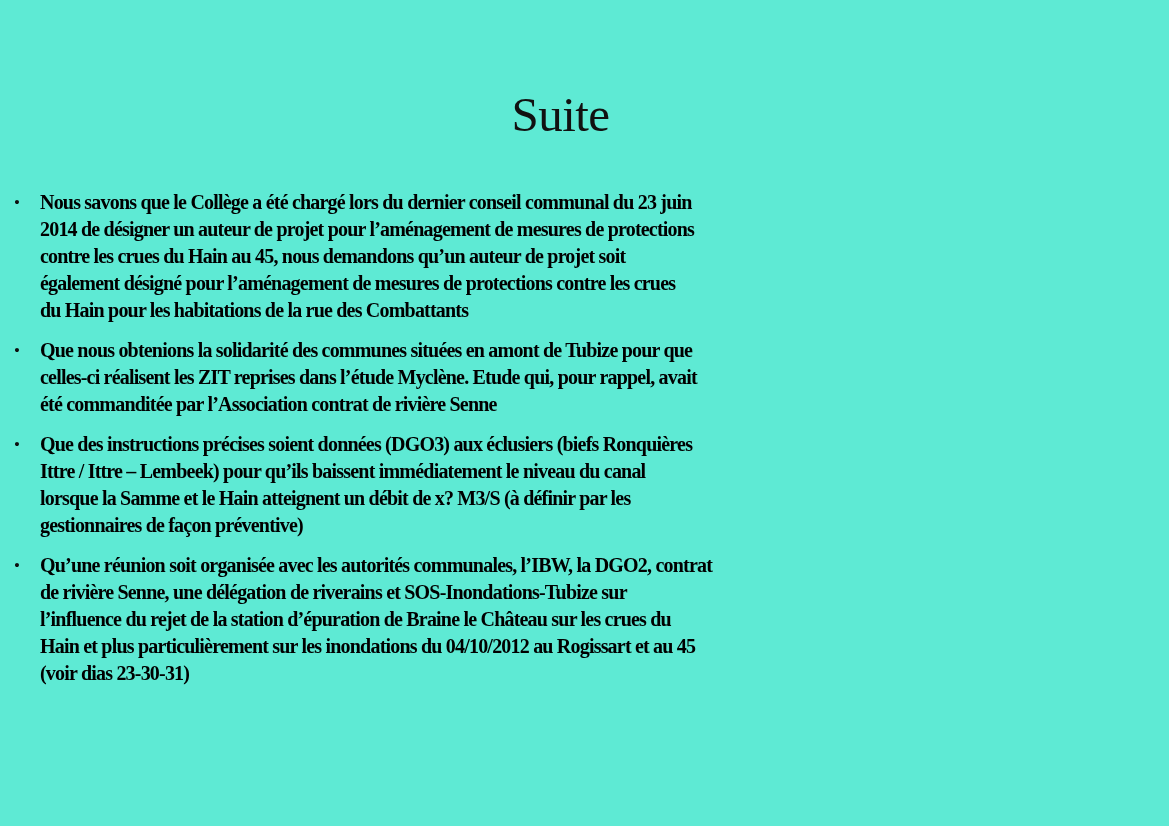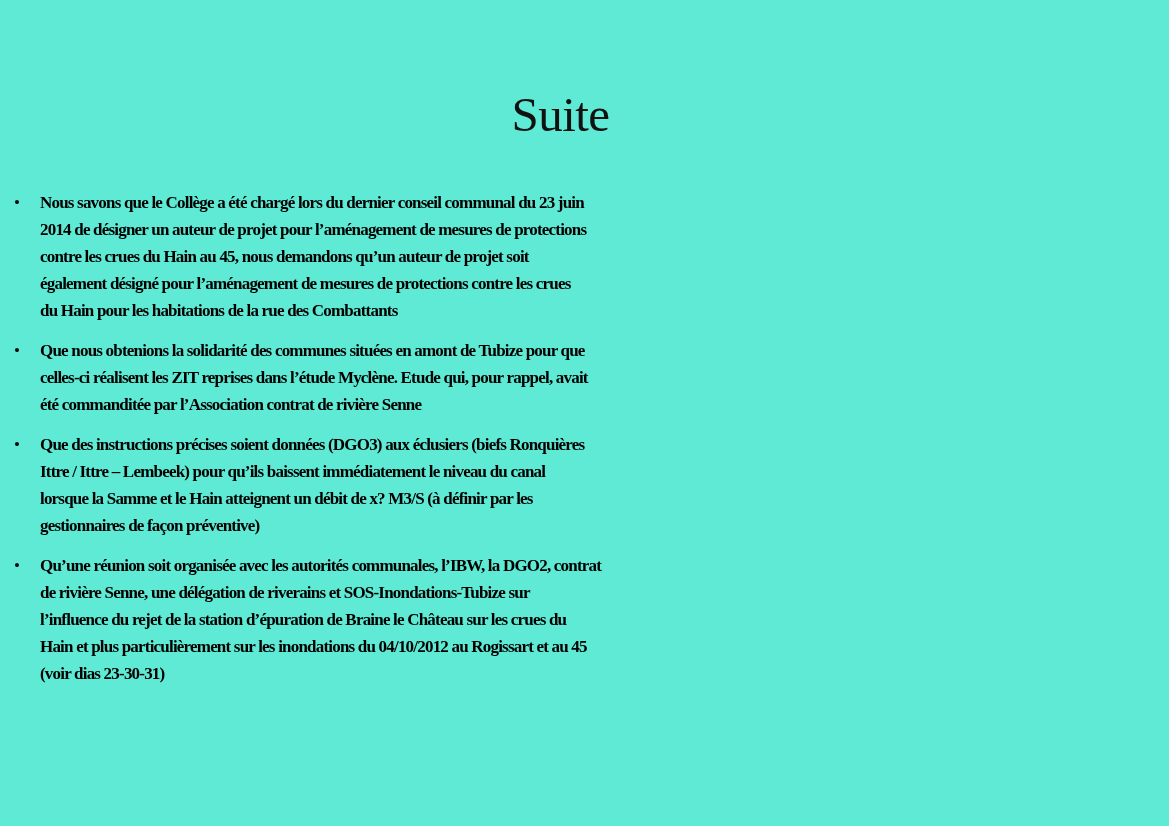--- a/index.html
+++ b/index.html
@@ -45,21 +45,21 @@
   .marker {
     flex: 0 0 26px;
     width: 26px;
     font-size: 17px;
     line-height: 27px;
     color: #0d0d0d;
   }
   .text {
     flex: 1 1 auto;
     white-space: pre;
-    font-size: 17px;
+    font-size: 20px;
     font-weight: bold;
     line-height: 27px;
     letter-spacing: -0.8px;
     color: #000000;
   }
 </style>
 </head>
 <body>
 
 <div class="slide">

